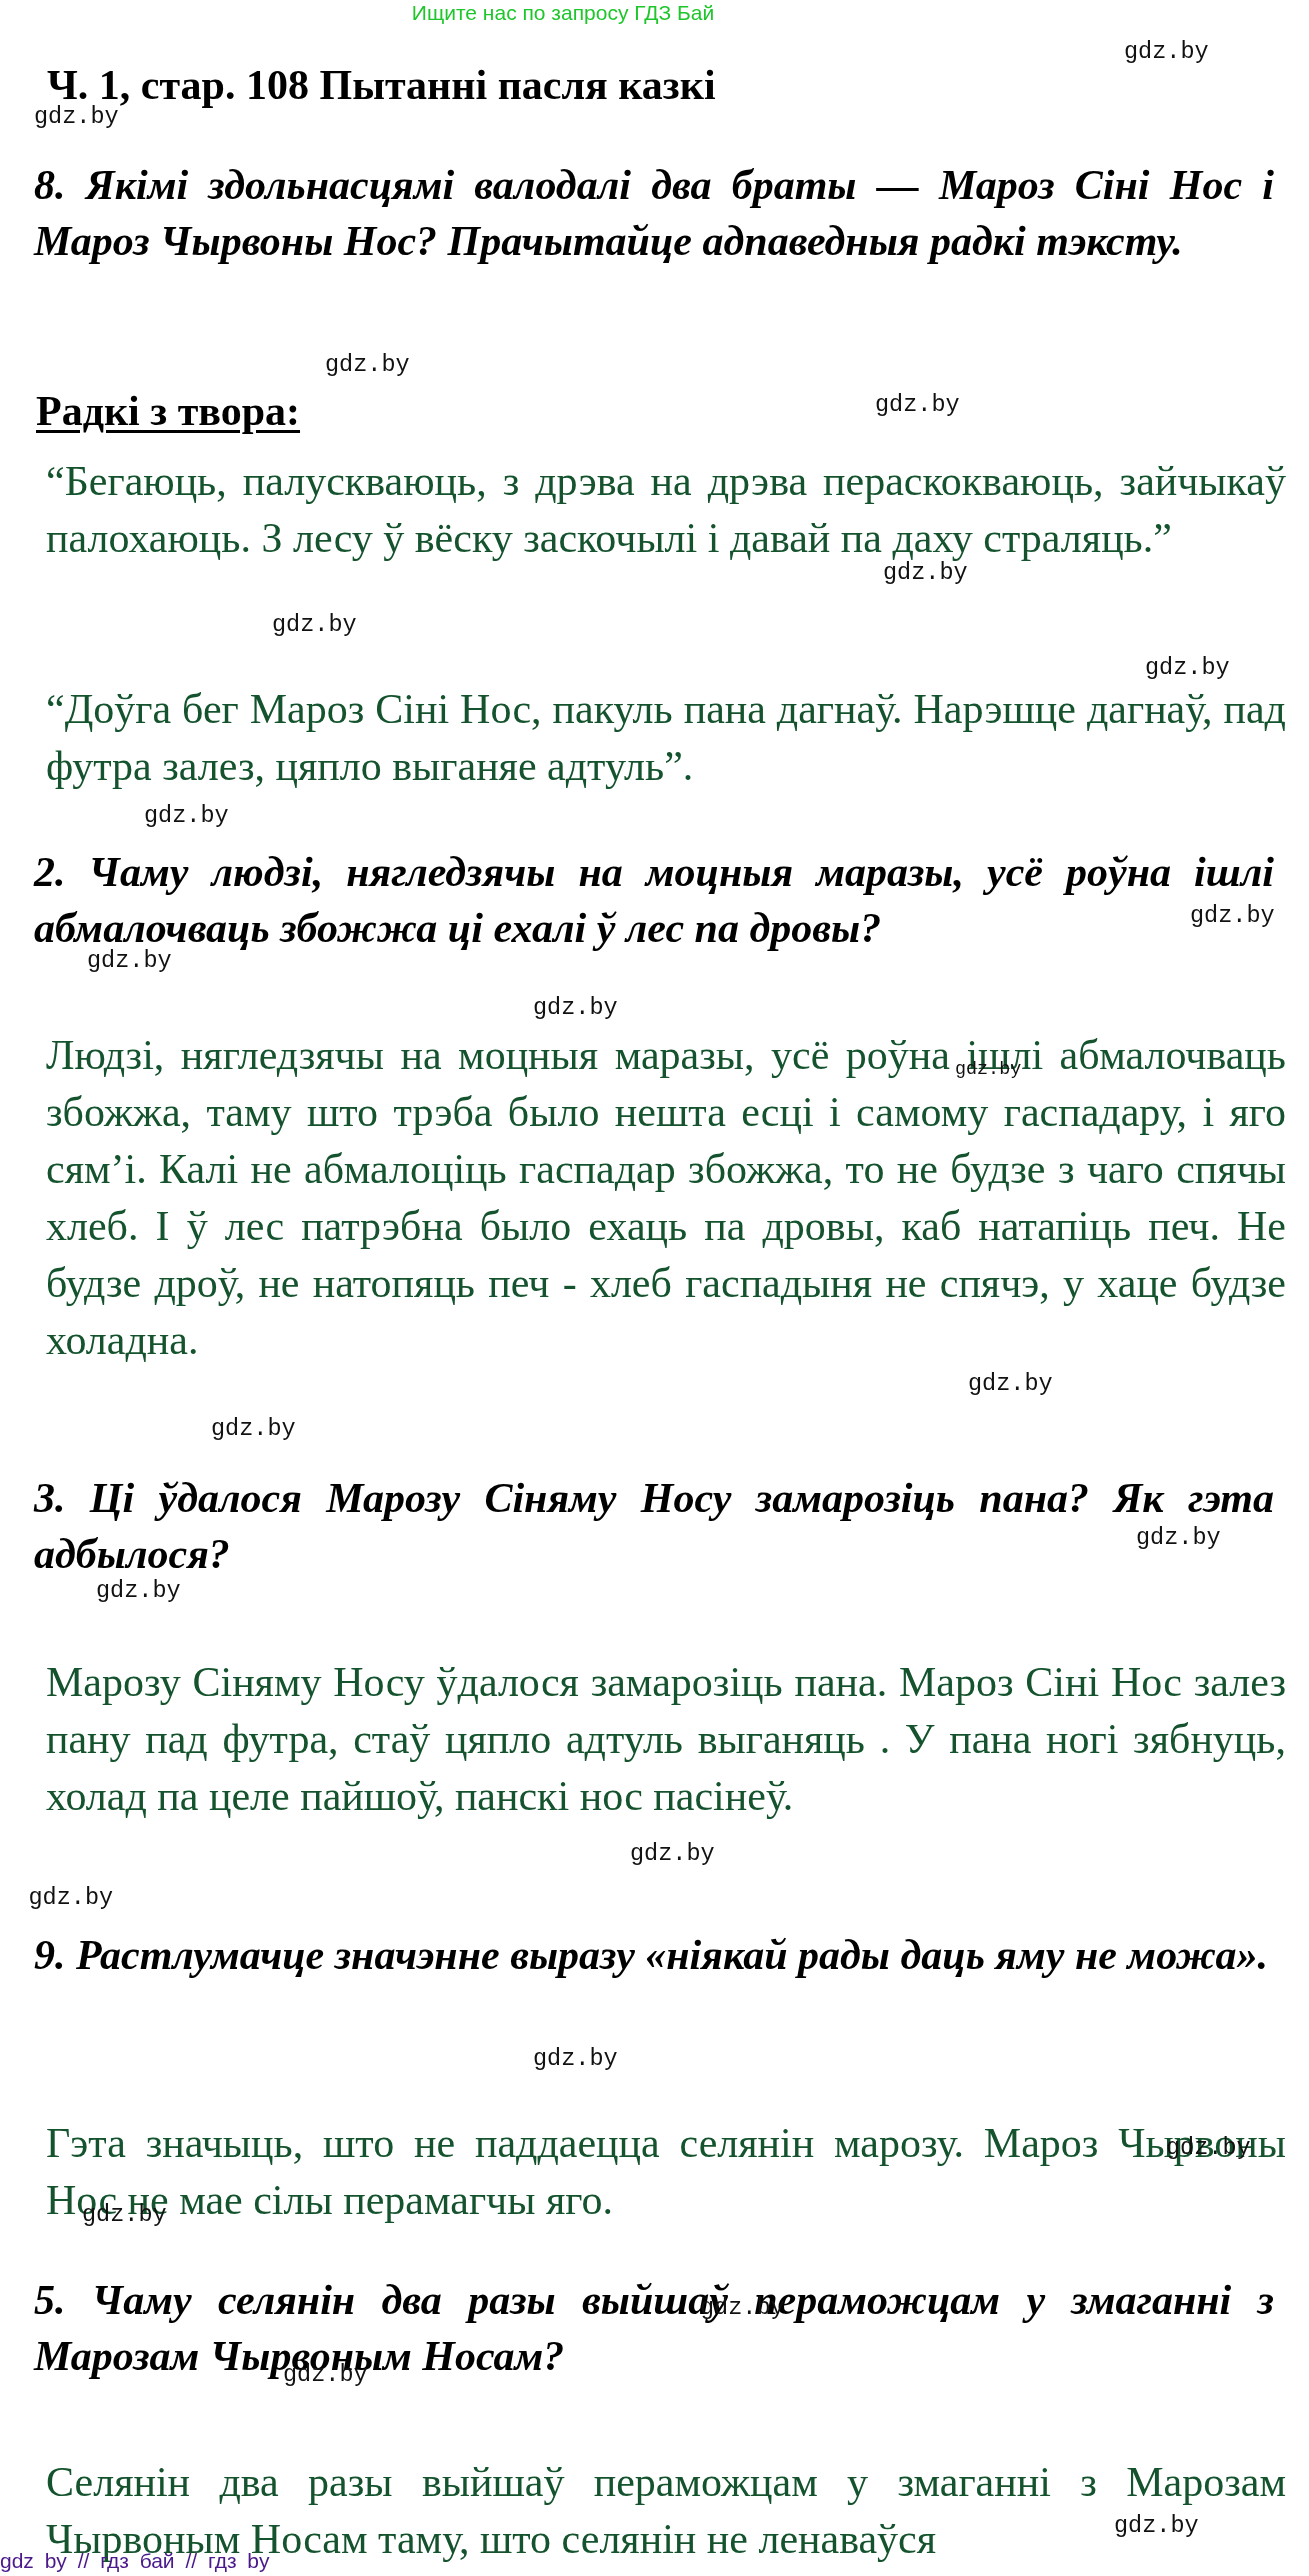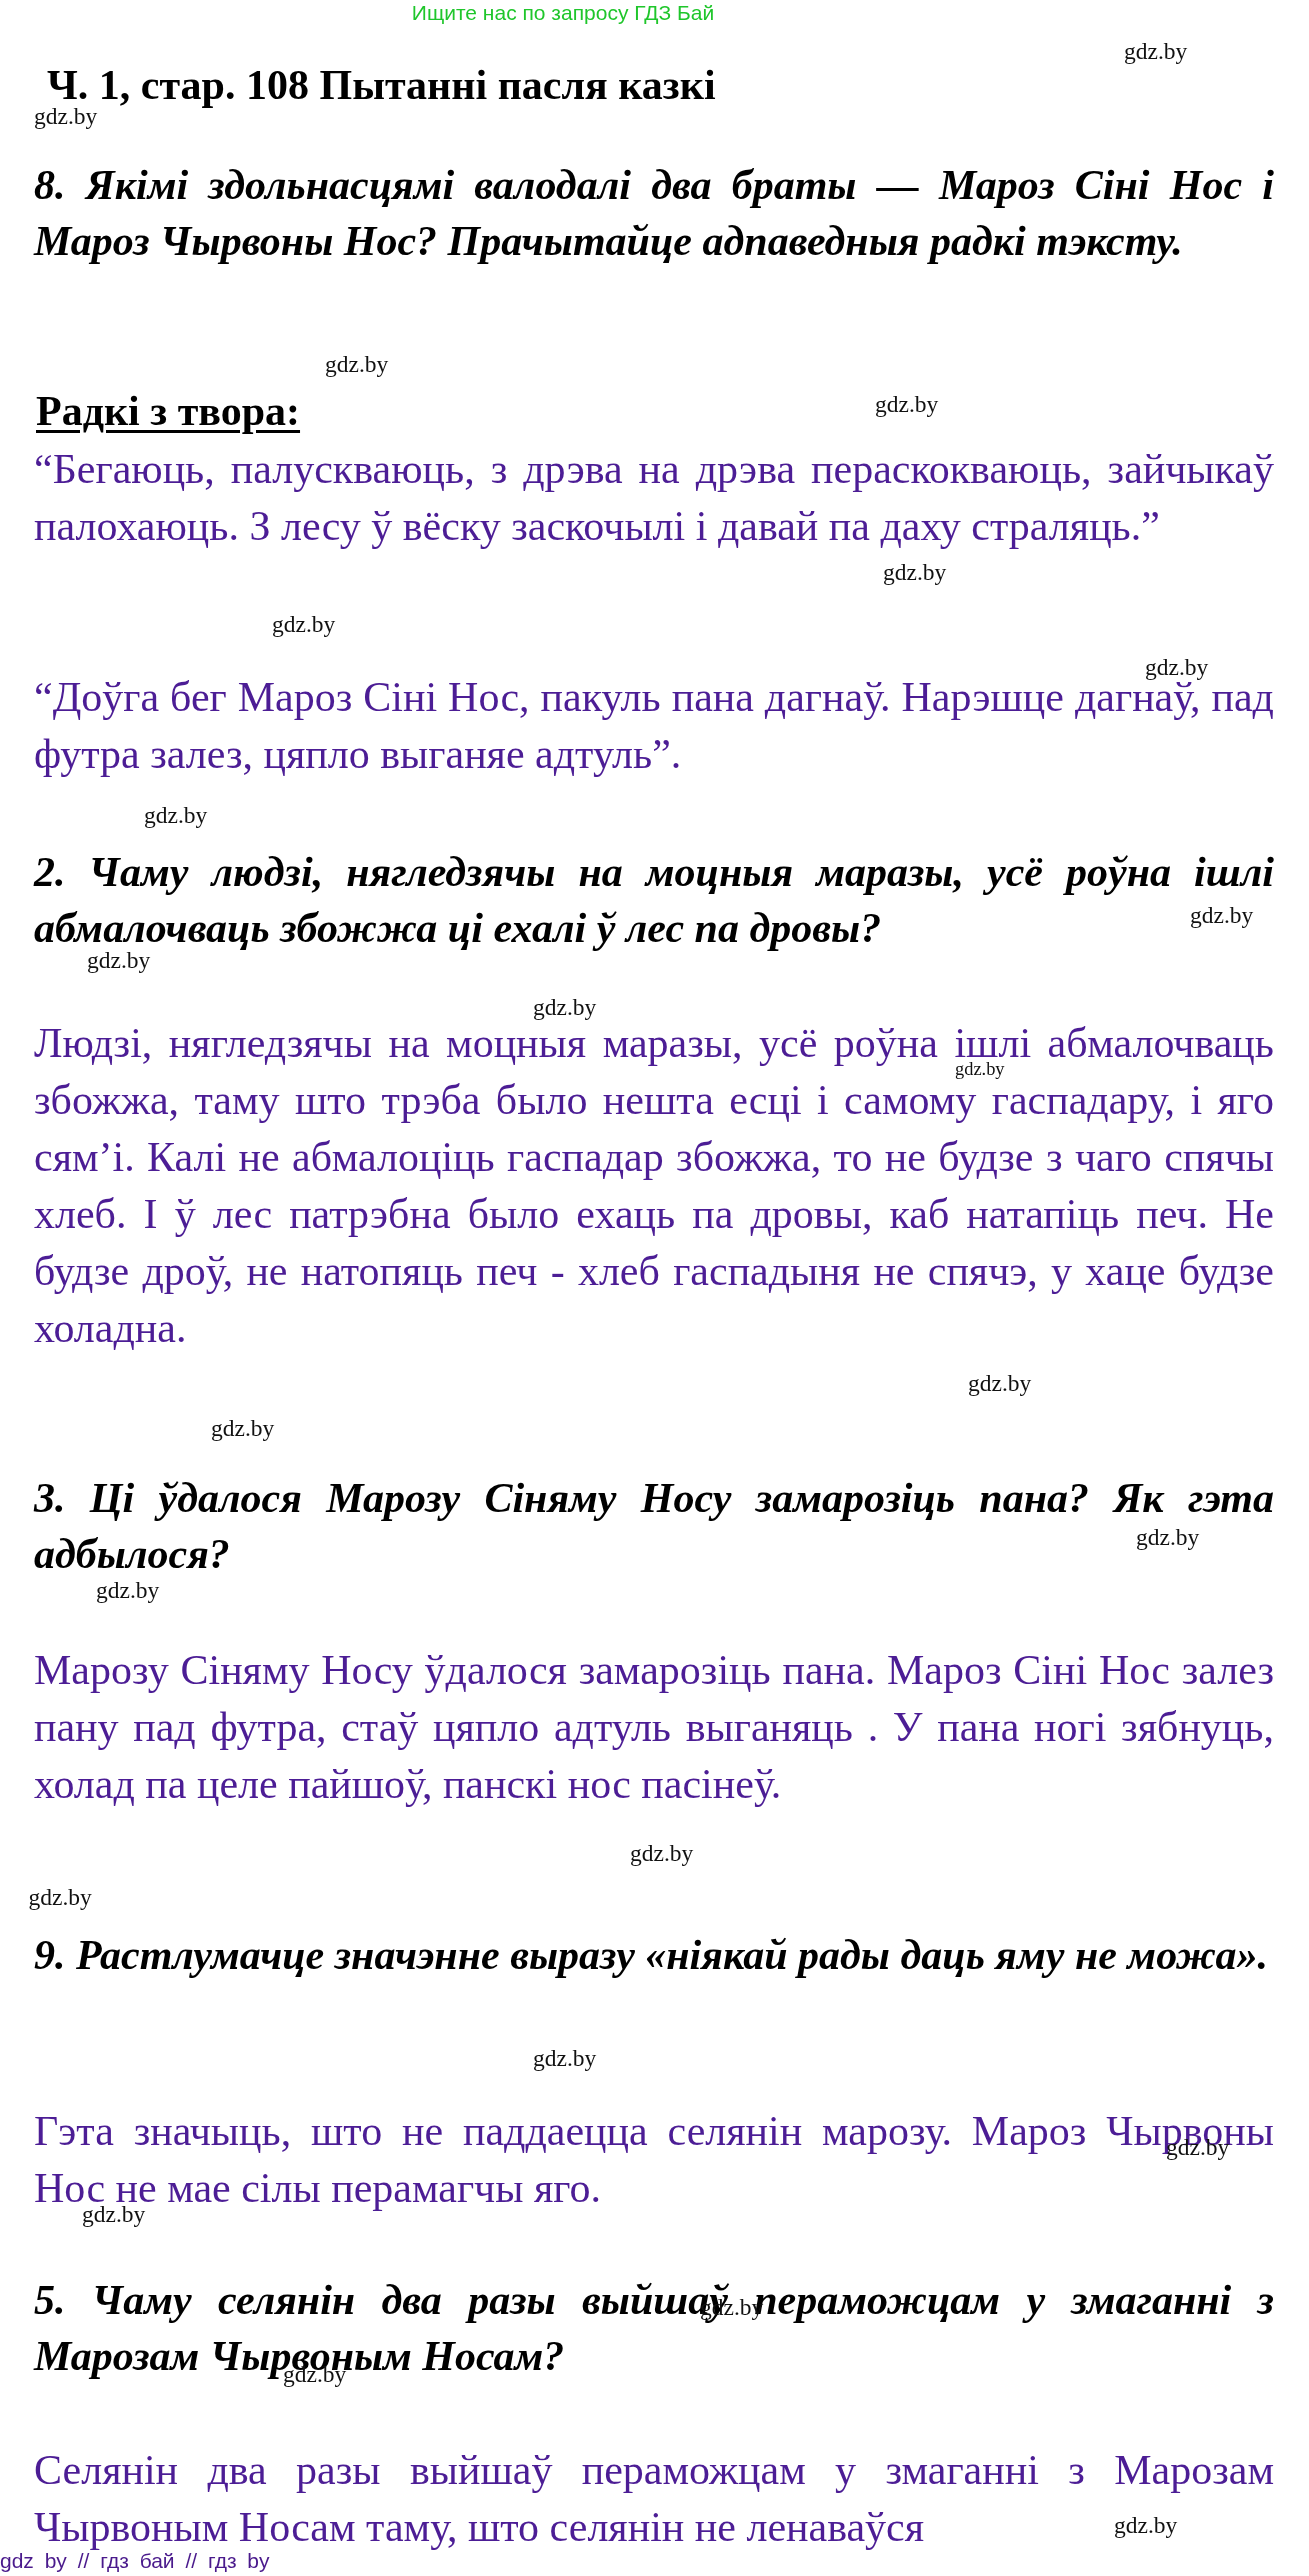--- a/index.html
+++ b/index.html
@@ -21,30 +21,30 @@
     color: #000; margin: 13px;
   }
   .q {
     position: absolute; left: 34px; width: 1240px;
     font-family: "Liberation Serif", serif; font-weight: bold; font-style: italic;
     font-size: 42px; line-height: 56px; text-align: justify; margin: 0; color: #000;
   }
   .a {
     position: absolute; left: 34px; width: 1240px;
     font-family: "Liberation Serif", serif; font-size: 42px; line-height: 57px;
-    text-align: justify; margin: 0; color: #4c1d95;
+    text-align: justify; margin: 12px; color: #14532d;
   }
   .sub {
     position: absolute; left: 34px; top: 384px;
     font-family: "Liberation Serif", serif; font-weight: bold; font-size: 42px; line-height: 50px;
     text-decoration: underline; text-decoration-thickness: 3.4px; text-underline-offset: 5px;
     margin: 2px; color: #000;
   }
   .wm {
-    position: absolute; font-family: Liberation Serif, serif; font-size: 23.5px;
+    position: absolute; font-family: Liberation Mono, monospace; font-size: 23.5px;
     line-height: 25px; color: #111; white-space: nowrap;
   }
   .wm.small { font-size: 18.4px; }
 </style>
 </head>
 <body>
 
 <div class="abs banner">Ищите нас по запросу ГДЗ Бай</div>
 
 <h1 class="title">Ч. 1, стар. 108 Пытанні пасля казкі</h1>

